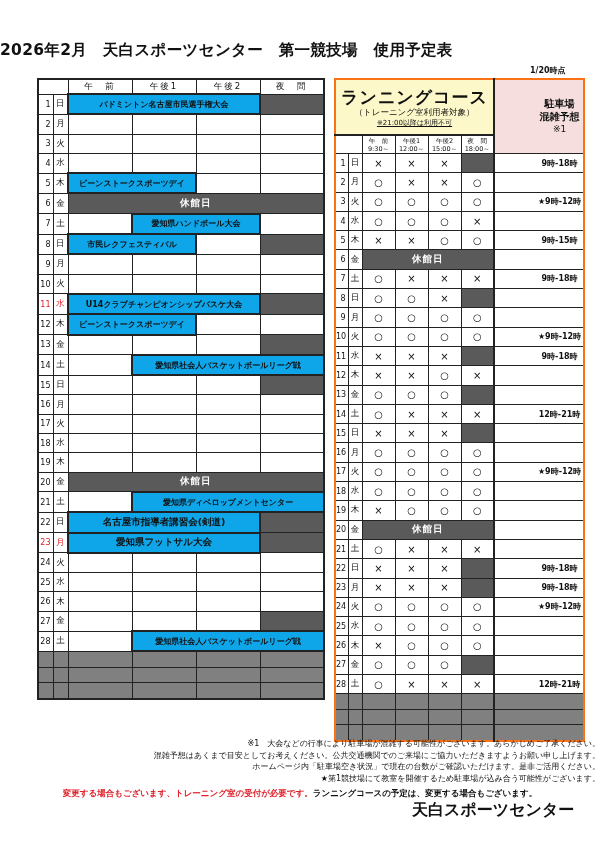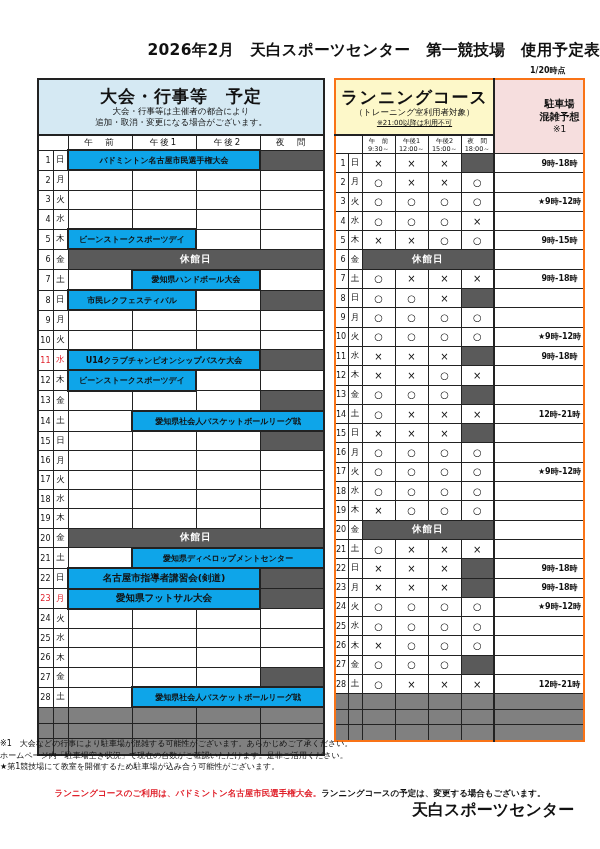--- a/index.html
+++ b/index.html
@@ -1,18 +1,18 @@
 <!DOCTYPE html>
 <html><head>
 <meta charset="utf-8">
 <style>
   html, body { margin:0; padding:0; background:#fff; }
   body { width:600px; height:849px; position:relative; overflow:hidden;
          font-family:"DejaVu Sans", sans-serif; color:#111; }
-  .title { position:absolute; left:0; top:40px; width:600px; text-align:right;
+  .title { position:absolute; left:0; top:40px; width:600px; text-align:left;
            font-size:15.5px; font-weight:bold; letter-spacing:0.3px; }
   .asof { position:absolute; left:530px; top:65px; font-size:8px; font-weight:bold; }
 
   table { border-collapse:collapse; position:absolute; table-layout:fixed; }
   td { border:1px solid #222; padding:0; text-align:center; vertical-align:middle;
        font-size:8.5px; height:18.3px; overflow:hidden; white-space:nowrap; }
 
   
   #left { left:37px; top:78px; width:286px; border:2px solid #222; }
   #left .hdrbox { background:#d5e9f3; height:54px; border-bottom:2px solid #222; }
@@ -33,21 +33,21 @@
   #right .yhdr { background:#fdf8c9; height:54px; border-bottom:2px solid #222; }
   #right .phdr { background:#f6dede; font-weight:bold; font-size:10px; line-height:13px; vertical-align:middle; }
   .rc-big { font-size:17px; font-weight:bold; line-height:20px; letter-spacing:1px; }
   .rc-sub { font-size:8.5px; line-height:11px; }
   .rc-note { font-size:7px; text-decoration:underline; line-height:10px; }
   .rcolh { height:17px; font-size:6.5px; line-height:8px; }
   .mark { font-size:10px; }
   .park { font-size:8px; font-weight:bold;margin-top:10px; }
   #right td.sep { border-left:2px solid #222;padding-left:41px; }
 
-  .notes { position:absolute; left:0; top:738px; width:600px; text-align:left;
+  .notes { position:absolute; left:0; top:738px; width:600px; text-align:right;
            font-size:8px; line-height:11.6px; }
   .runline { position:absolute; left:0; top:788px; width:600px; text-align:center;
              font-size:8.5px; font-weight:bold; }
   .runline .r { color:#e0202a; }
   .org { position:absolute; left:412px; top:800px; font-size:16px; font-weight:bold; }
 </style>
 </head>
 <body>
 
 <div class="title">2026年2月　天白スポーツセンター　第一競技場　使用予定表</div>
@@ -56,27 +56,20 @@
 <table id="left">
   <colgroup>
     <col style="width:15px">
       <col style="width:15px">
     <col style="width:64px">
       <col style="width:64px">
       <col style="width:64px">
       <col style="width:64px">
   </colgroup>
   <tbody id="left-body">
-    <tr>
-      <td colspan="6" class="hdrbox">
-        <div class="hdr-big">大会・行事等　予定</div>
-        <div class="hdr-small">大会・行事等は主催者の都合により</div>
-        <div class="hdr-small">追加・取消・変更になる場合がございます。</div>
-      </td>
-    </tr>
     <tr>
       <td colspan="2" class="colh"></td>
       <td class="colh">午　前</td>
       <td class="colh">午後1</td>
       <td class="colh">午後2</td>
       <td class="colh">夜　間</td>
     </tr>
   <tr>
         <td class="num">1</td>
         <td class="dow">日</td>
@@ -617,19 +610,20 @@
         <td></td>
         <td></td>
         <td></td>
         <td class="sep"></td>
       </tr>
     </tbody>
 </table>
 
 <div class="notes">
   <div>※1　大会などの行事により駐車場が混雑する可能性がございます。あらかじめご了承ください。</div>
+  <div>混雑予想はあくまで目安としてお考えください。公共交通機関でのご来場にご協力いただきますようお願い申し上げます。</div>
   <div>ホームページ内「駐車場空き状況」で現在の台数がご確認いただけます。是非ご活用ください。</div>
   <div>★第1競技場にて教室を開催するため駐車場が込み合う可能性がございます。</div>
 </div>
 <div class="runline">
-  <span class="r">ランニングコースのご利用は、バドミントン名古屋市民選手権大会。</span><span>ランニングコースの予定は、変更する場合もございます。</span>
+  <span class="r">変更する場合もございます、トレーニング室の受付が必要です。</span><span>ランニングコースの予定は、変更する場合もございます。</span>
 </div>
 <div class="org">天白スポーツセンター</div>
 
 </body></html>

